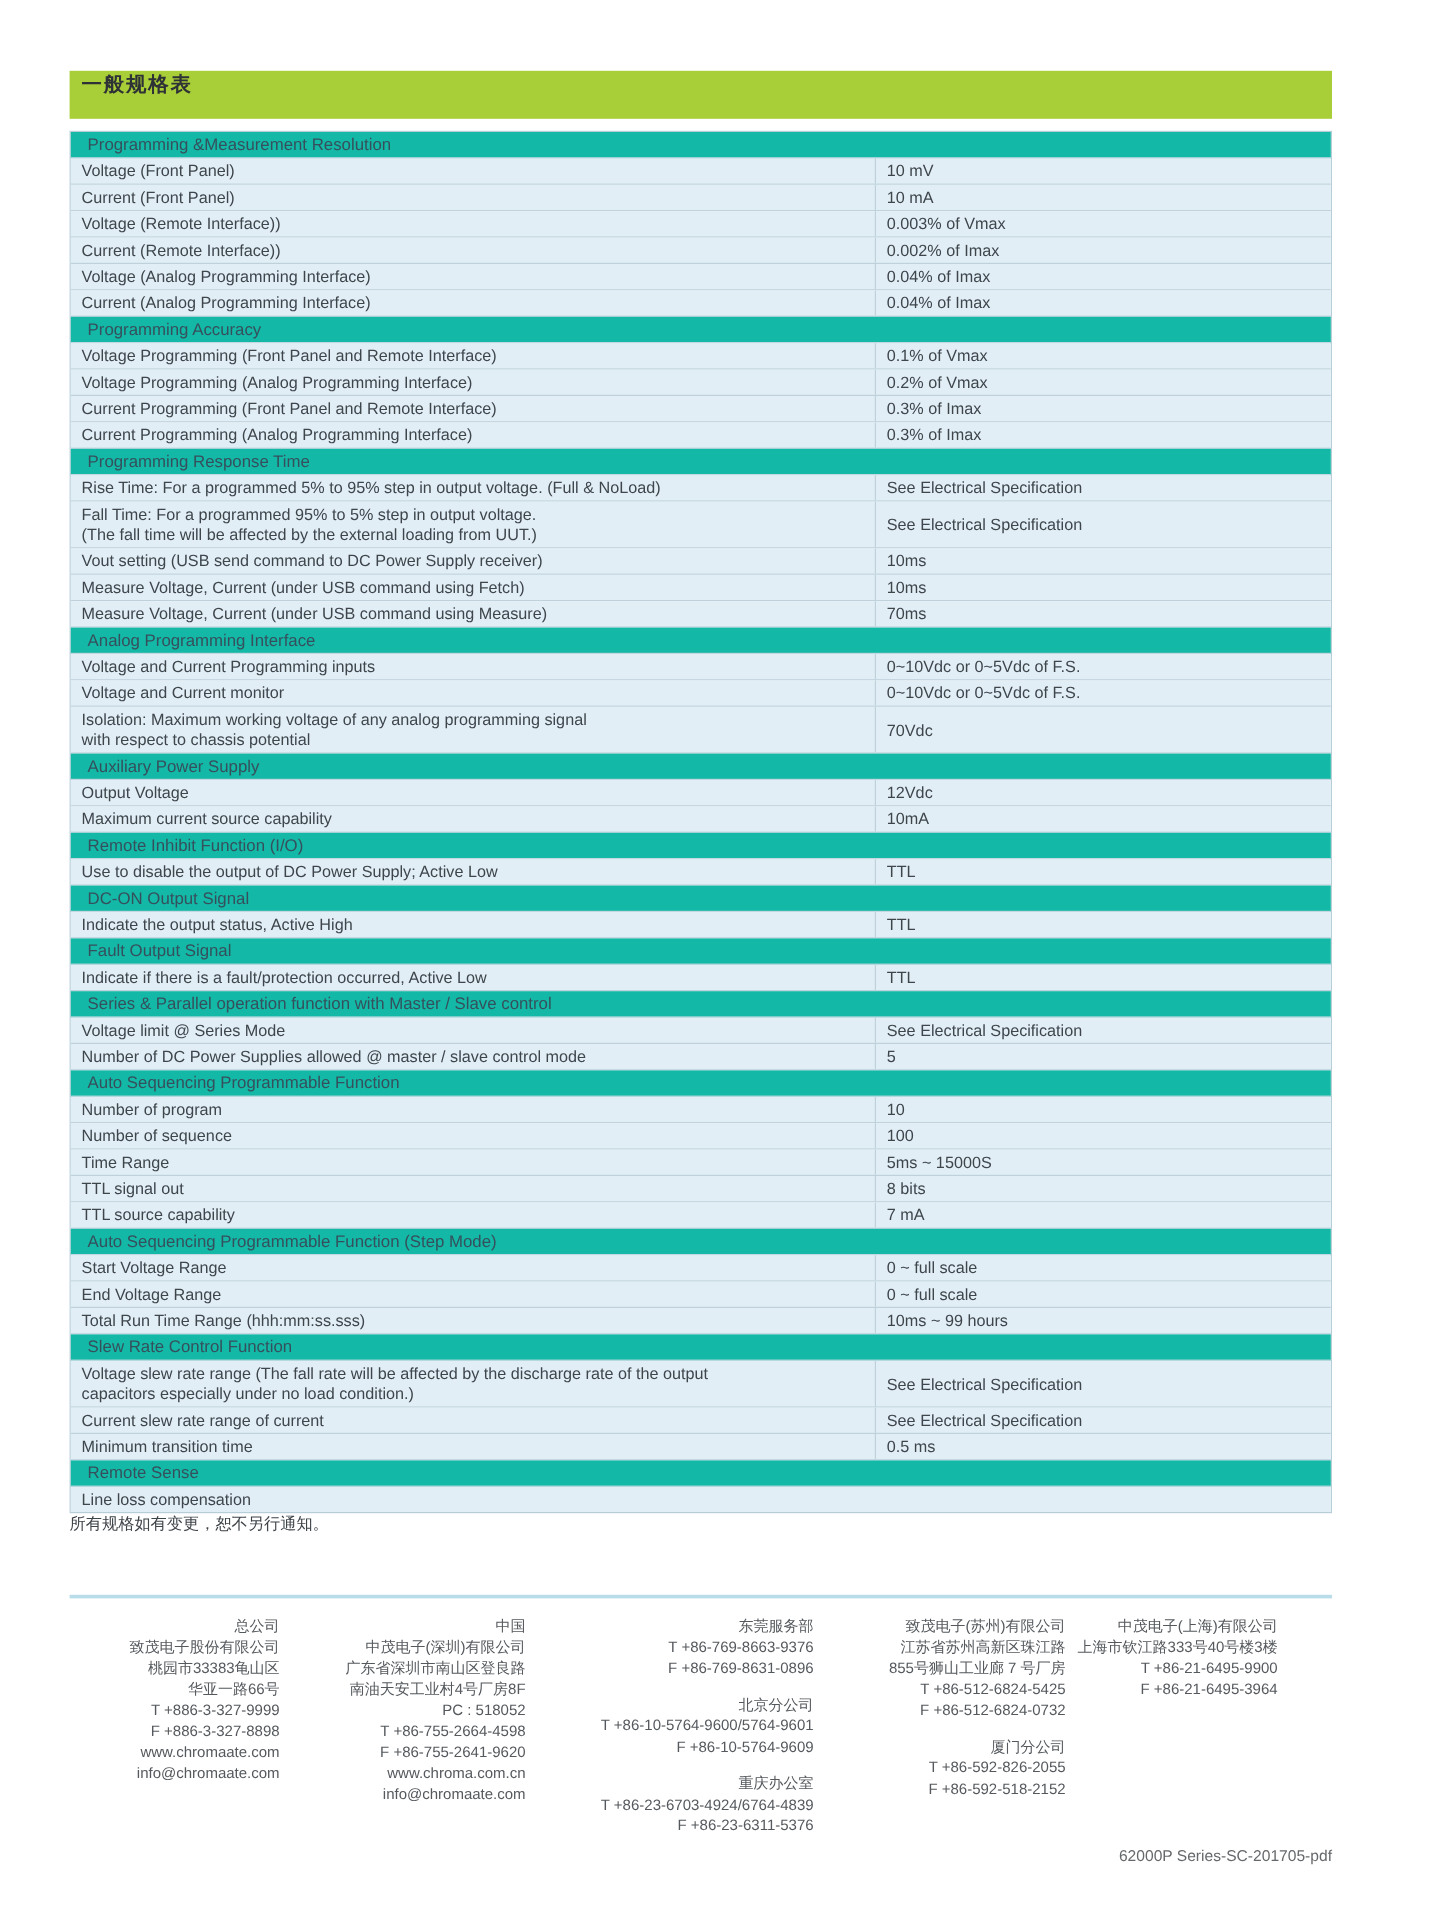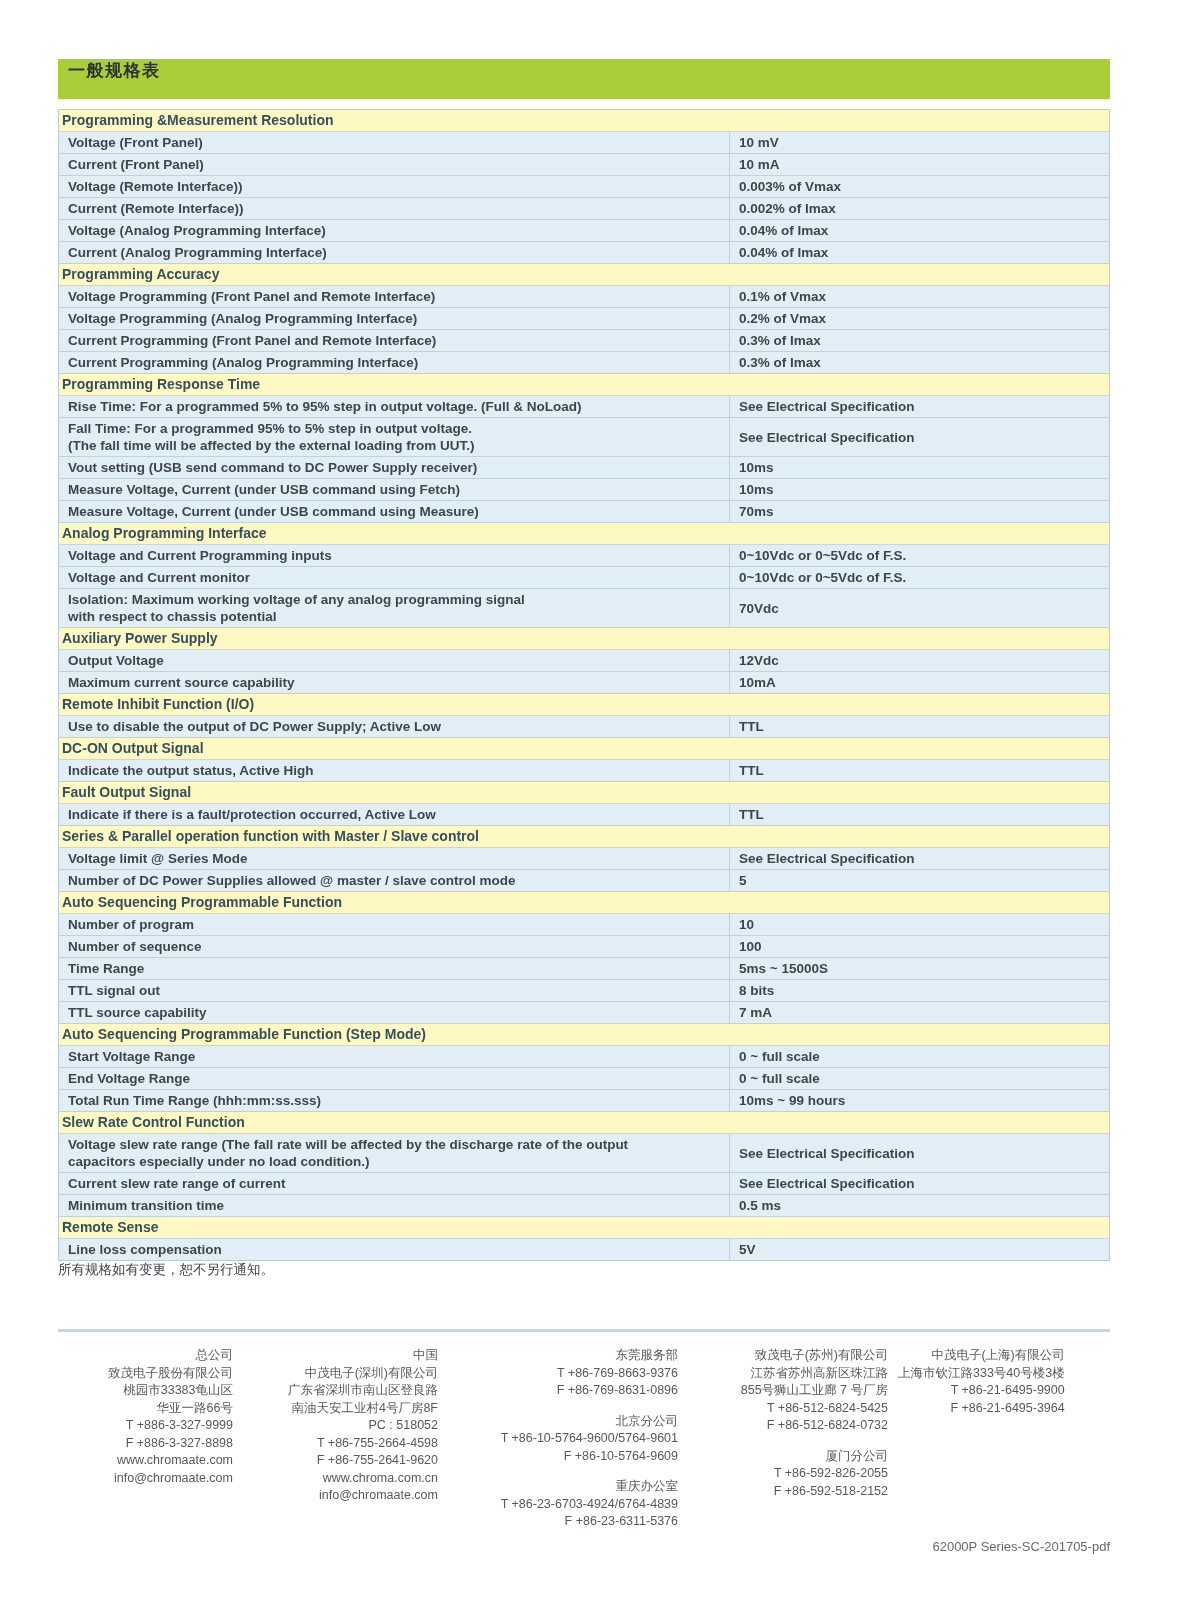--- a/index.html
+++ b/index.html
@@ -16,28 +16,27 @@
   }
   .title-bar .title-text{
     font-size:17px;font-weight:bold;color:#2e3135;letter-spacing:1.5px;
   }
   
   .spec-table{
     margin-top:10px;
     border:1px solid #b7cdd7;
   }
   .sec-row{
-    background:#fef9c3;color:#35505c;
-    font-size:14px;line-height:17px;padding:2px 3px;
+    background:#14b8a6;color:#35505c;
+    font-size:14px;line-height:17px;padding:2px 14px;
     border-bottom:1px solid #c3d8e1;
-    font-weight:bold;
   }
   .data-row{
     display:grid;grid-template-columns:670px 1fr;
-    background:#e2eef6;border-bottom:1px solid #bfd2db;font-weight:bold;
+    background:#e2eef6;border-bottom:1px solid #bfd2db;
   }
   .data-row:last-child,.sec-row:last-child{border-bottom:none;}
   .cell{
     padding:2px 9px;font-size:13.5px;line-height:17px;color:#3e464c;
     white-space:pre-line;
   }
   .cell.value{
     border-left:1px solid #bfd2db;
     display:flex;align-items:center;
   }
@@ -223,21 +222,20 @@
         <div class="cell label">Current slew rate range of current</div>
         <div class="cell value">See Electrical Specification</div>
       </div>
       <div class="data-row">
         <div class="cell label">Minimum transition time</div>
         <div class="cell value">0.5 ms</div>
       </div>
       <div class="sec-row">Remote Sense</div>
       <div class="data-row">
         <div class="cell label">Line loss compensation</div>
-        <div class="cell value">5V</div>
       </div>
     </div>
 
   <div class="note">所有规格如有变更，恕不另行通知。</div>
 
   <div class="footer">
     <div class="footer-rule"></div>
     <div class="footer-cols" id="footer-cols">
         <div class="fcol">
           <div class="fline">总公司</div>

